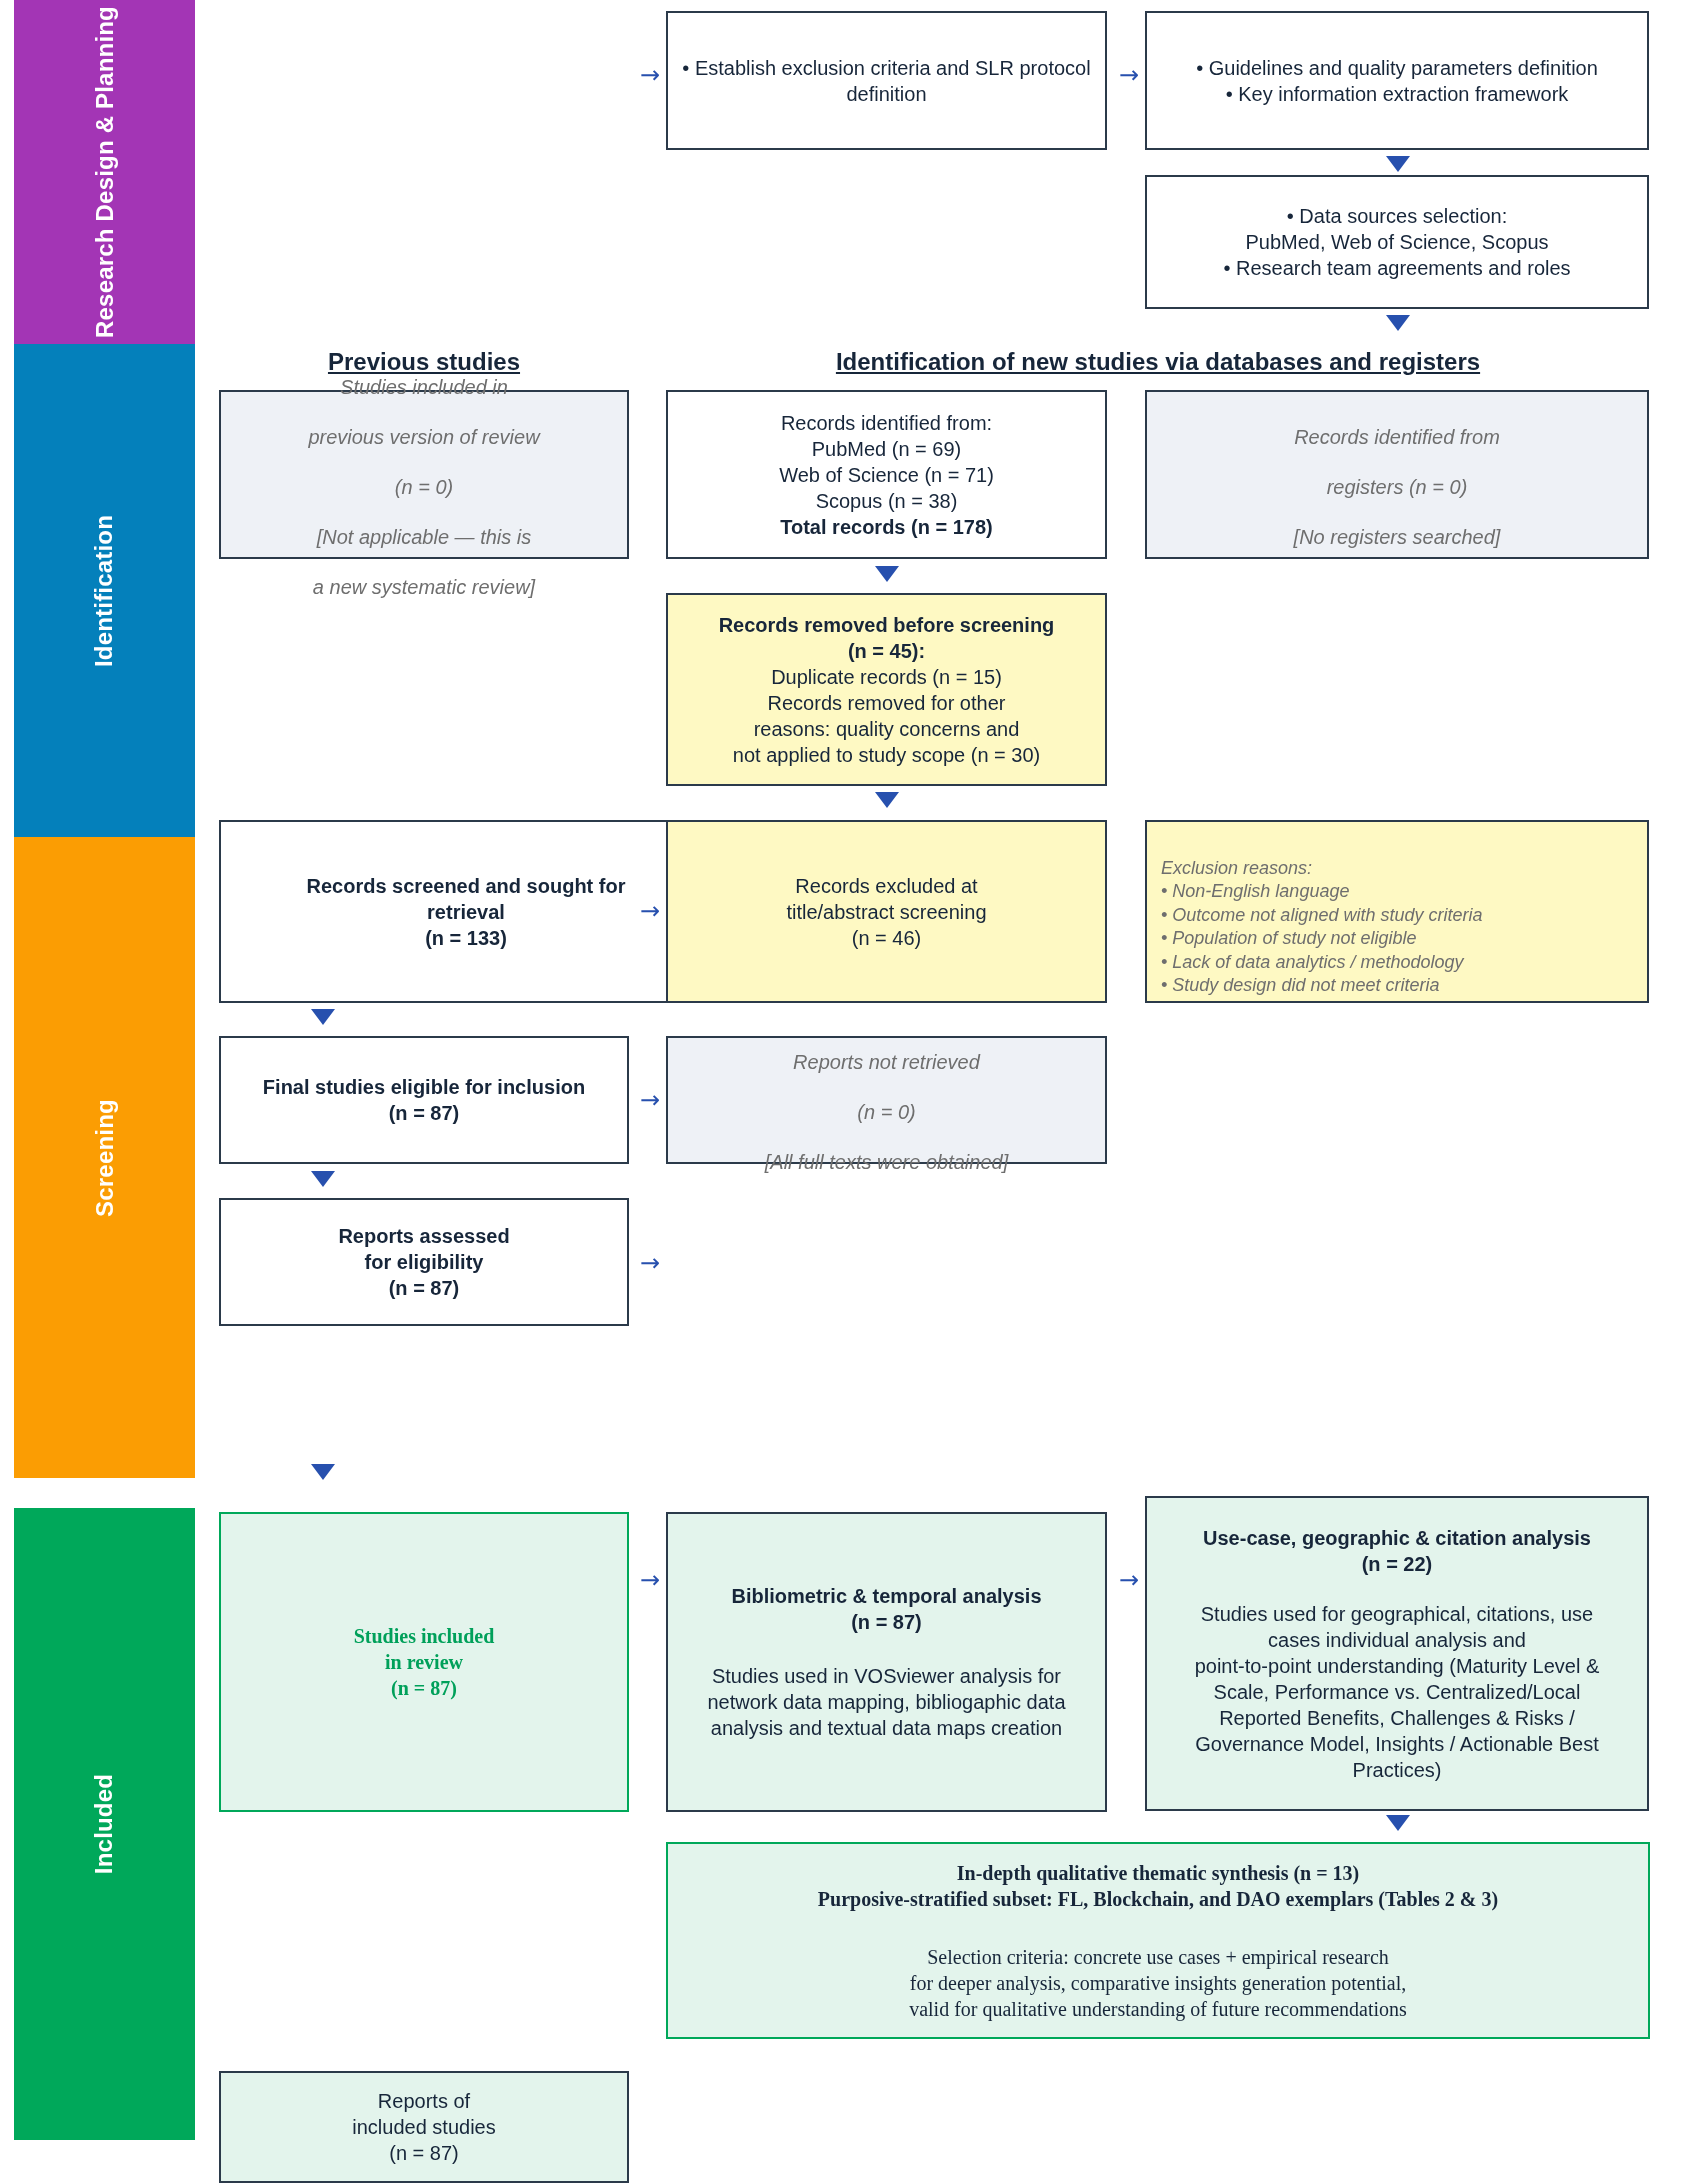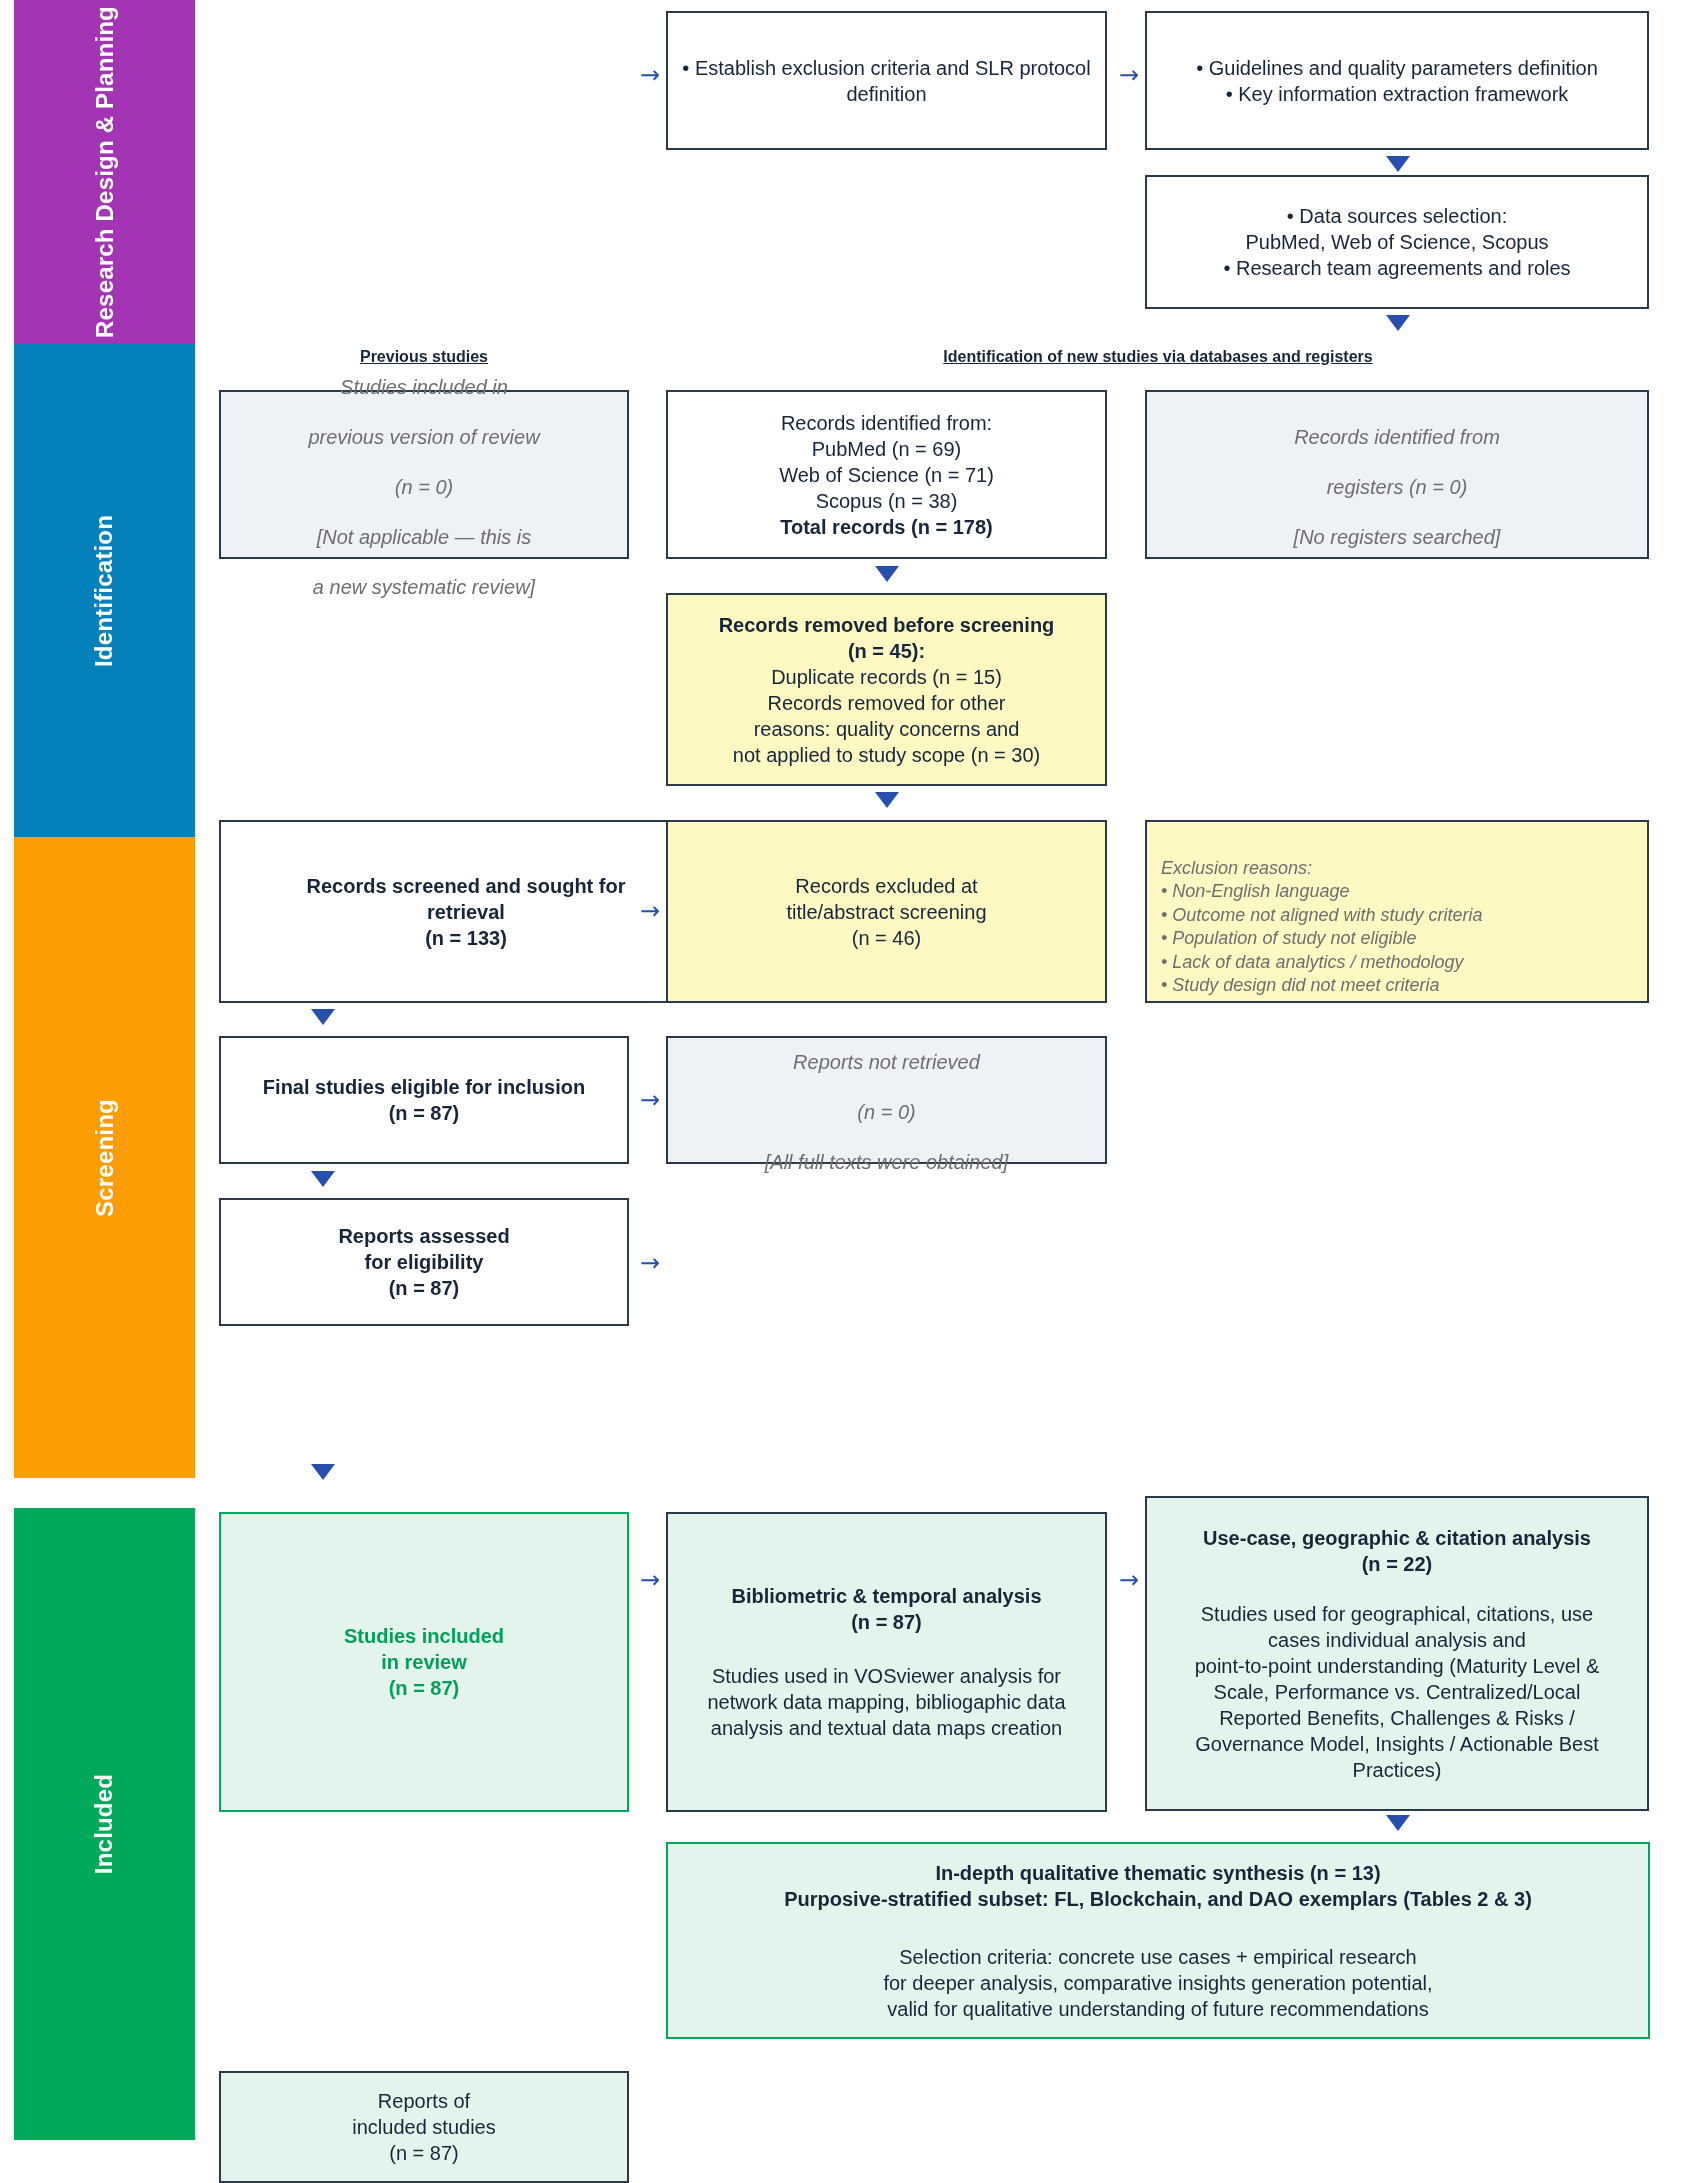--- a/index.html
+++ b/index.html
@@ -48,36 +48,36 @@
     justify-content:center;
     text-align:center;
     padding:8px 11px;
   }
   .box.left  { text-align:left;  align-items:flex-start; }
   .box.topal { justify-content:flex-start; }
 
   .pink  { background:#fef9c3; }
   .greyb { background:#eef1f6; }
   .mint  { background:#e3f4ec; }
-  .mint-green-border { border:2.4px solid #00a85a; }
+  .mint-green-border { border:2.4px solid #00a85a;font-family:Liberation Serif, serif; }
 
   .ital { font-style:italic; color:#6e6e6e;margin-top:24px; }
   .bold { font-weight:bold; }
   .greentxt { color:#00a05a; font-weight:bold; }
 
   .bl { width:100%; }
   .bullets { list-style:none; margin:0; padding:0; width:100%; }
   .bullets li { position:relative; padding-left:0; }
   .bullets li::before { content:"\2022\00a0"; }
   .bullets.leftb li { text-align:left; }
 
   
   .hdr {
     position:absolute;
-    font-size:16px;
+    font-size:24px;
     font-weight:bold;
     color:#17263a;
     text-decoration:underline;
     text-align:center;
     white-space:nowrap;
   }
 
   
   .arrow-d, .arrow-r { position:absolute; width:0; height:0; }
   .arrow-d {

